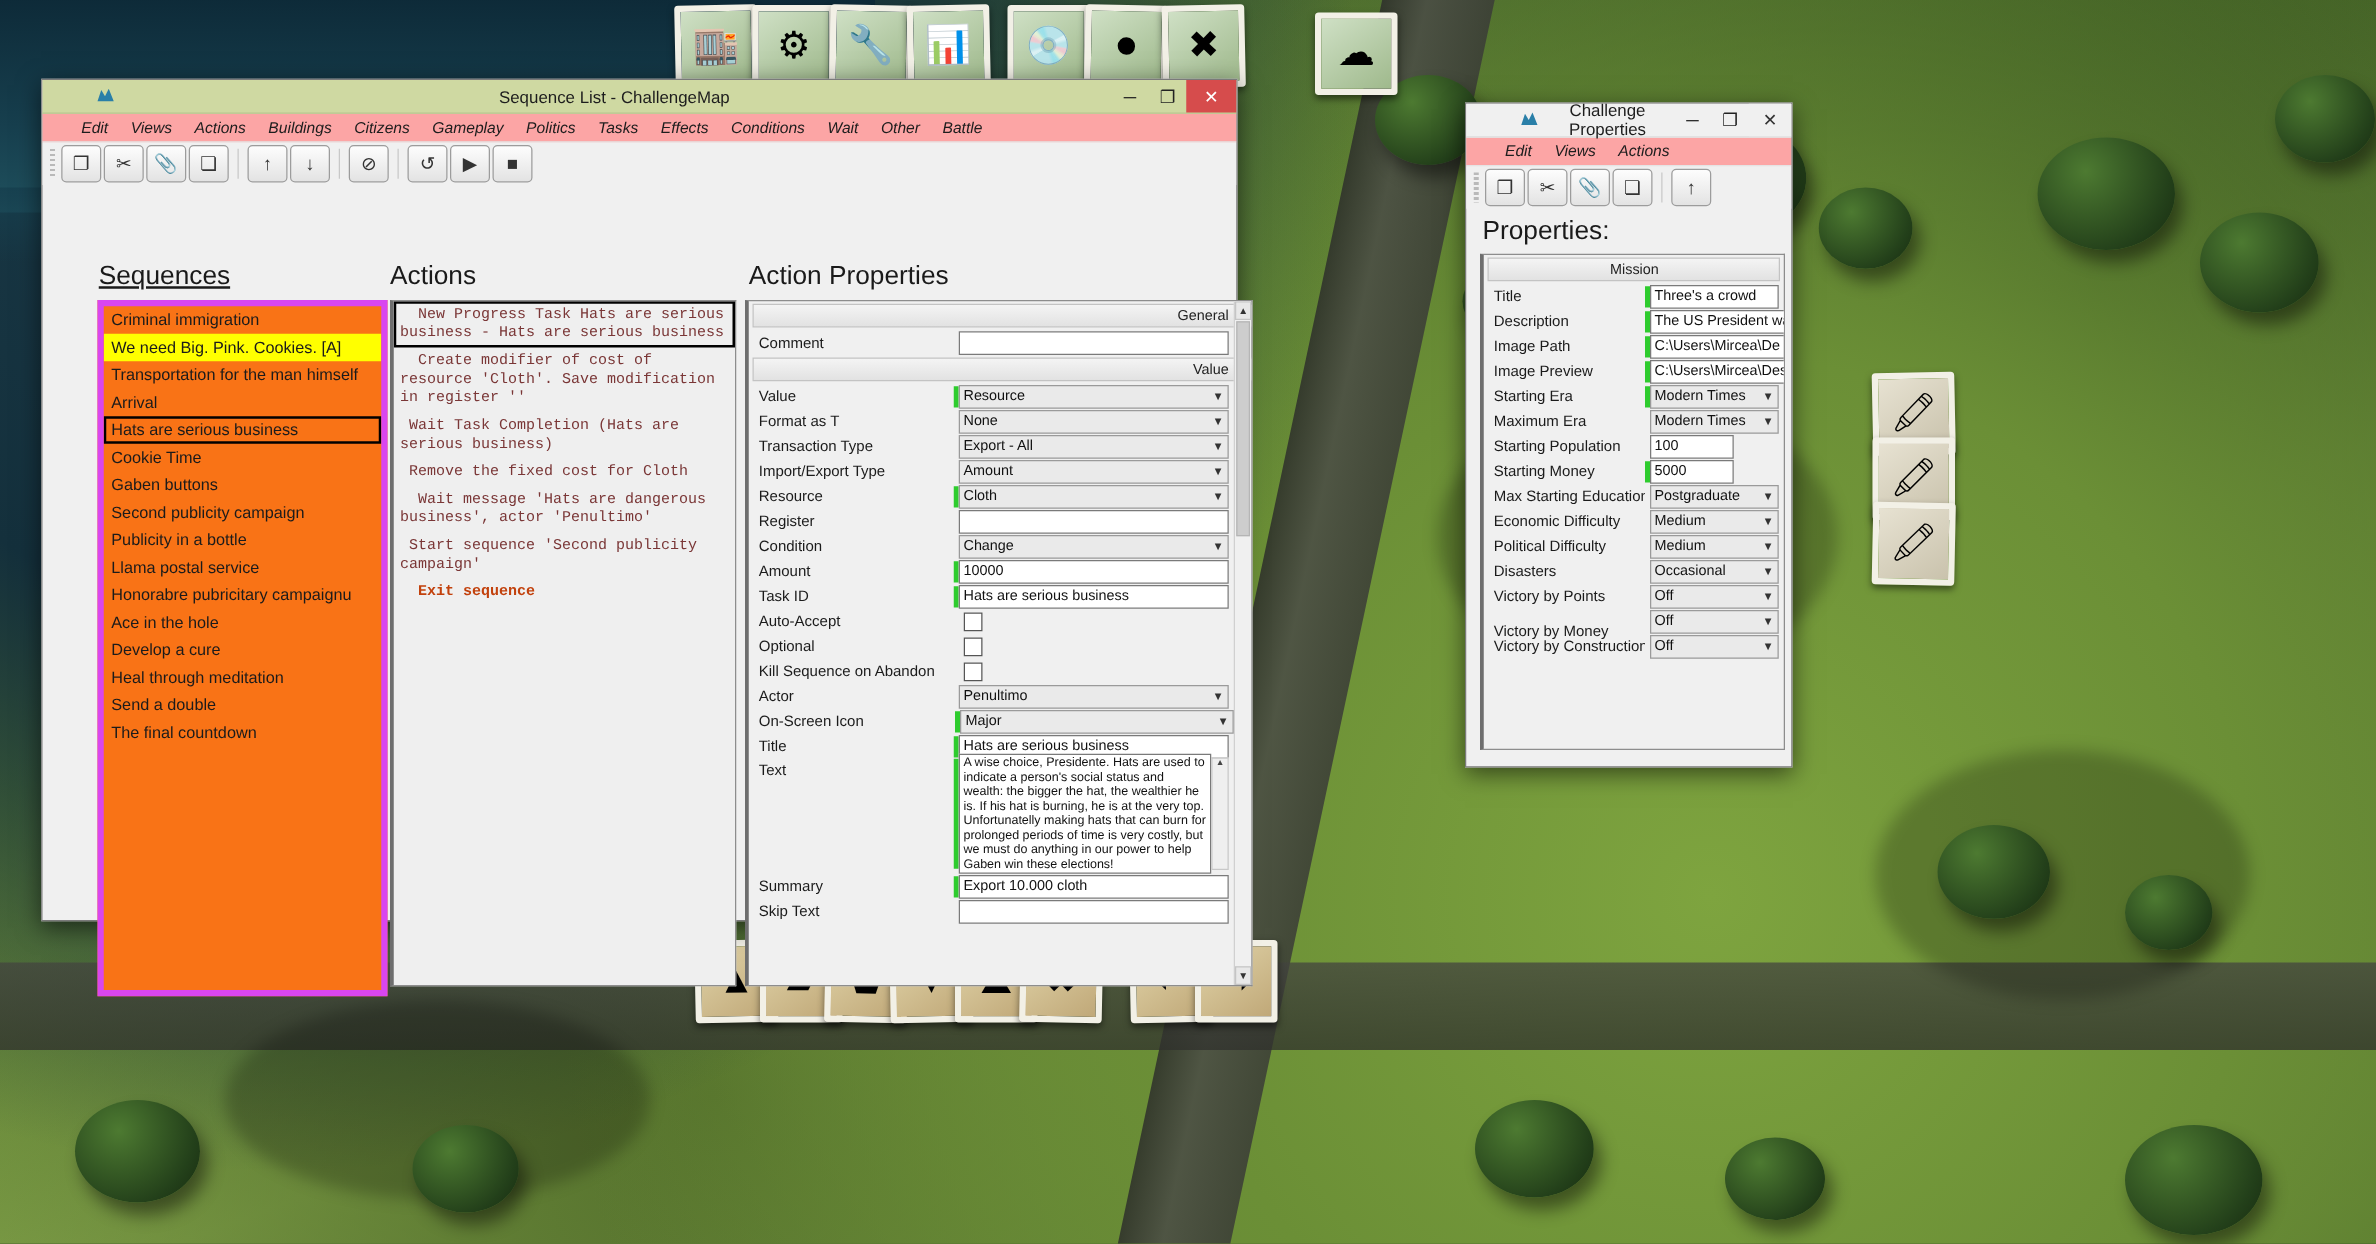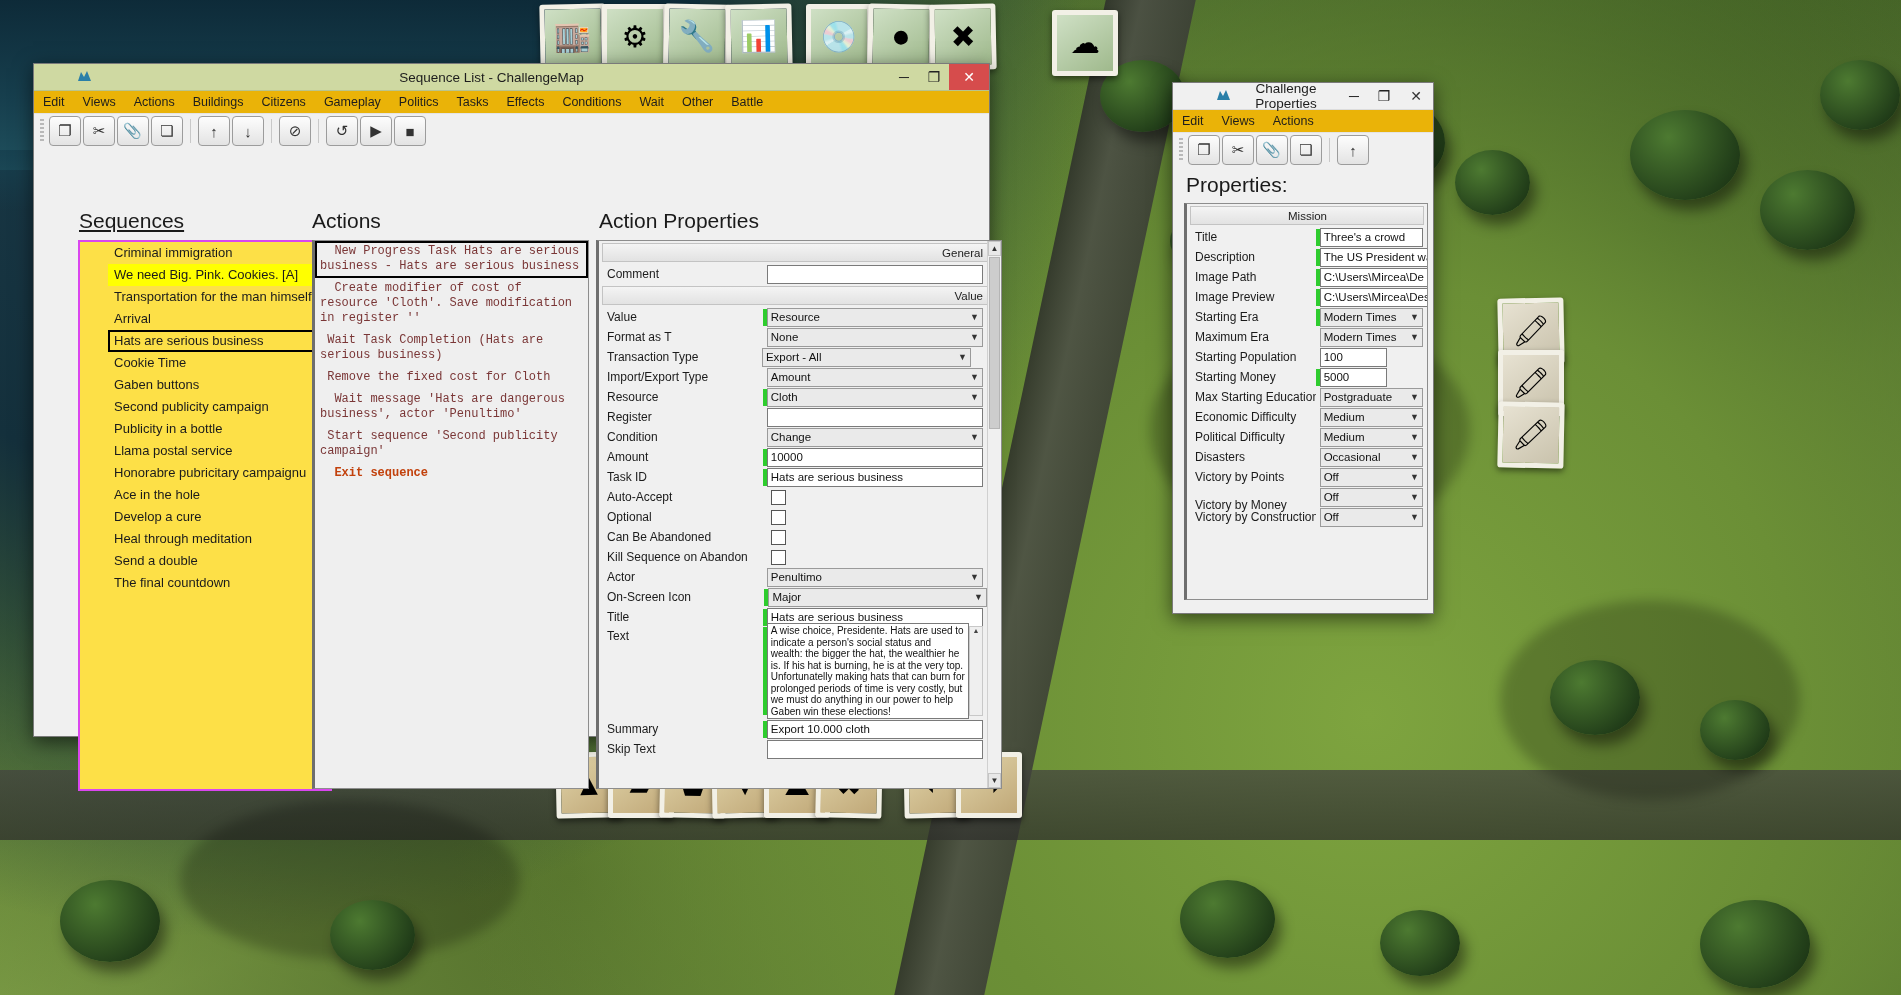--- a/index.html
+++ b/index.html
@@ -44,37 +44,37 @@
        border-bottom:1px solid #b9c48d;position:relative;padding-left:36px;}
   .titlebar.grey{background:#f0f0f0;border-bottom:1px solid #dcdcdc;}
   .tb-icon{width:18px;height:18px;margin-left:6px;flex:0 0 auto;}
   .tb-title{flex:1;text-align:center;font-size:13.5px;color:#1d1d1d;}
   .tb-btns{display:flex;height:100%;}
   .tb-btn{width:30px;height:100%;display:flex;align-items:center;justify-content:center;
      font-size:14px;color:#222;}
   .tb-btn.close{background:#d64c4c;color:#fff;width:40px;}
   .tb-btn.close.grey{background:#f0f0f0;color:#333;width:34px;}
 
-  .menubar{height:22px;display:flex;align-items:center;background:#eab308;
-     border-bottom:1px solid #e4e4e4;padding-left:0;}
+  .menubar{height:22px;display:flex;align-items:center;background:#fca5a5;
+     border-bottom:1px solid #e4e4e4;padding-left:22px;font-style:italic;}
   .menu-item{font-size:12.5px;color:#1d1d1d;padding:0 9px;line-height:22px;white-space:nowrap;}
 
   .toolbar{height:34px;display:flex;align-items:center;background:#f0f0f0;padding-left:6px;gap:2px;}
   .grip{width:4px;height:24px;margin-right:3px;
      background:repeating-linear-gradient(180deg,#b9b9b9 0 2px,transparent 2px 4px);}
   .tbtn{width:30px;height:28px;border:1px solid #9c9c9c;border-radius:4px;
      background:linear-gradient(180deg,#fdfdfd,#e3e3e3);
      display:flex;align-items:center;justify-content:center;}
   .sep{width:1px;height:24px;background:#c8c8c8;margin:0 5px;}
 
   .pane-title{font-size:21px;color:#1a1a1a;}
   .pane-title.ul{text-decoration:underline;}
 
   
-  .listbox{border:2px solid #d946ef;background:#fde047;overflow:hidden;padding-left:28px;}
+  .listbox{border:5px solid #d946ef;background:#f97316;overflow:hidden;}
   .lrow{font-size:13px;color:#1b1b1b;padding:3px 6px;line-height:16px;white-space:nowrap;}
   .lrow.hl{background:#ffff00;}
   .lrow.sel{border:2px solid #000;padding:1px 4px;}
 
   .actbox{border:1px solid #8d8d8d;border-left:3px solid #6e6e6e;background:#efefef;overflow:hidden;}
   .arow{font-family:"Liberation Mono",monospace;font-size:12px;line-height:15px;
         color:#7a3636;padding:3px 5px 4px 5px;white-space:pre-wrap;}
   .arow.sel{border:2px solid #000;padding:1px 3px 2px 3px;}
   .arow.bold{font-weight:bold;color:#c2410c;}
 
@@ -328,21 +328,21 @@
       <div class="prow" style="margin-right: 18px;">
         <div class="plabel">Format as T</div>
         <div class="pfield">
           <div class="acc off"></div>
           <div class="sel2">
             <span>None</span>
             <span class="chev">▼</span>
           </div>
         </div>
       </div>
-      <div class="prow" style="margin-right: 30px;">
+      <div class="prow" style="margin-right: 18px;">
         <div class="plabel">Transaction Type</div>
         <div class="pfield">
           <div class="acc off"></div>
           <div class="sel2">
             <span>Export - All</span>
             <span class="chev">▼</span>
           </div>
         </div>
       </div>
       <div class="prow" style="margin-right: 18px;">
@@ -398,27 +398,20 @@
       </div>
       <div class="prow" style="margin-right: 18px;">
         <div class="plabel">Auto-Accept</div>
         <div class="pfield">
           <div class="acc off"></div>
           <div class="cbx" style="margin-left: 4px;"></div>
         </div>
       </div>
       <div class="prow" style="margin-right: 18px;">
         <div class="plabel">Optional</div>
-        <div class="pfield">
-          <div class="acc off"></div>
-          <div class="cbx" style="margin-left: 4px;"></div>
-        </div>
-      </div>
-      <div class="prow" style="margin-right: 18px;">
-        <div class="plabel">Can Be Abandoned</div>
         <div class="pfield">
           <div class="acc off"></div>
           <div class="cbx" style="margin-left: 4px;"></div>
         </div>
       </div>
       <div class="prow" style="margin-right: 18px;">
         <div class="plabel">Kill Sequence on Abandon</div>
         <div class="pfield">
           <div class="acc off"></div>
           <div class="cbx" style="margin-left: 4px;"></div>

